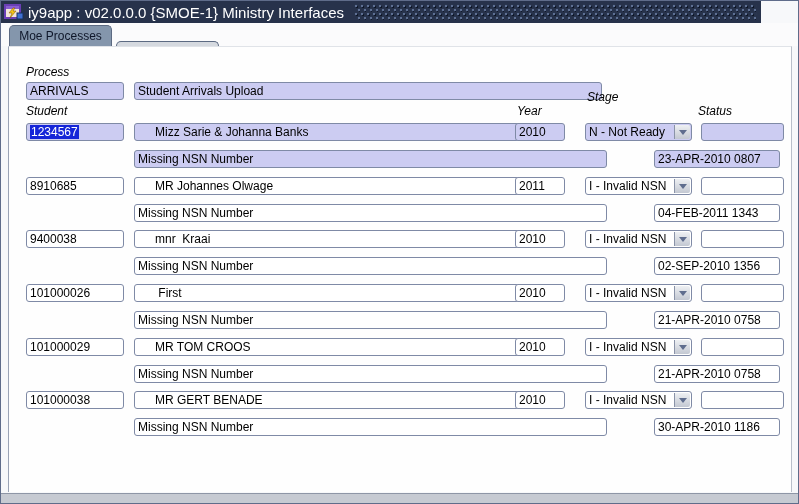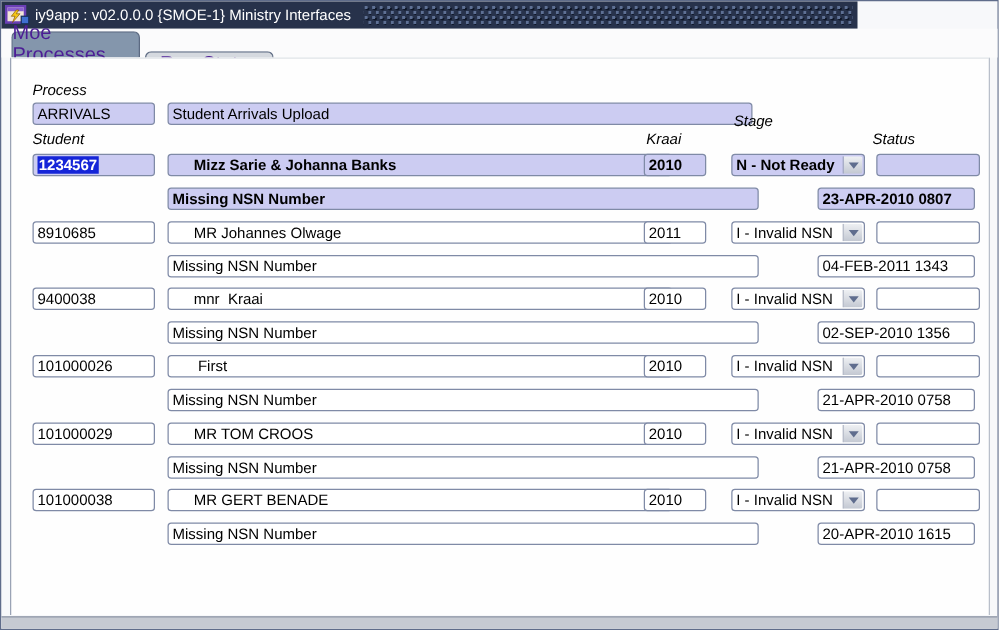--- a/index.html
+++ b/index.html
@@ -7,24 +7,24 @@
 
   .window {
     position:relative; width:799px; height:504px;
     background:#f7f8fa;
     border:1px solid #5f6c8a;
     overflow:hidden;
   }
 
   
   .titlebar {
-    position:absolute; left:0; top:0; width:685px; height:22px;
+    position:absolute; left:0; top:0; width:760px; height:22px;
     background:#27324b;
     display:flex; align-items:center;
-    color:#ffffff; font-size:12px;text-align:right;
+    color:#ffffff; font-size:15px;text-align:right;
   }
   .app-icon { width:20px; height:16px; margin:0 4px 0 3px; display:inline-block; }
   .title-text { white-space:nowrap; padding-right:10px; }
   .titlebar-texture {
     flex:1; height:16px; margin:3px 4px 3px 0;
     background-image:
       radial-gradient(circle at 2px 2px, #5e7094 1.2px, transparent 1.6px),
       radial-gradient(circle at 3px 3px, #0d1526 1.2px, transparent 1.6px),
       radial-gradient(circle at 5px 6px, #5e7094 1.2px, transparent 1.6px),
       radial-gradient(circle at 6px 7px, #0d1526 1.2px, transparent 1.6px);
@@ -33,21 +33,21 @@
 
   
   .tabstrip {
     position:absolute; left:0; top:22px; width:799px; height:23px;
     background:#fbfbfc;
   }
   .tab {
     position:absolute; top:2px; height:21px;
     border:1px solid #5c6a82; border-bottom:none;
     border-radius:5px 5px 0 0;
-    font-size:16px; color:#4c1d95;
+    font-size:12px; color:#0f172a;
     display:flex; align-items:center; justify-content:center;
   }
   .tab-inactive { left:8px;  width:103px; background:#8496ac; }
   .tab-active   { left:115px; width:103px; background:#d5d9df;margin-top:16px; }
 
   
   .content {
     position:absolute; left:7px; top:45px; width:784px; height:446px;
     background:#fefefe;
     border-left:1px solid #9aa3b5; border-right:1px solid #b9bfca; border-top:1px solid #e0e3e8;
@@ -120,25 +120,25 @@
     <div class="tab tab-active">Run Status</div>
   </div>
 
   <div class="content">
 
     <span class="lbl" style="left:17px; top:18px;">Process</span>
     <div class="field lav" style="left:125px; top:35px; width:468px;">Student Arrivals Upload</div>
     <div class="field lav" style="left:17px; top:35px; width:98px;">ARRIVALS</div>
 
     <span class="lbl" style="left:17px;  top:57px;">Student</span>
-    <span class="lbl" style="left:508px; top:57px;">Kraai</span>
+    <span class="lbl" style="left:508px; top:57px;">Year</span>
     <span class="lbl" style="left:578px; top:43px;">Stage</span>
     <span class="lbl" style="left:689px; top:57px;">Status</span>
 
-    <div class="rowwrap" style="top:76px;font-weight:bold;">
+    <div class="rowwrap" style="top:76px;">
       <div class="field lav f-student"><span class="sel-text">1234567</span></div>
       <div class="field lav f-name">Mizz Sarie &amp; Johanna Banks</div>
       <div class="field lav f-year">2010</div>
       <div class="field lav dd f-stage">
         <span>N - Not Ready</span>
         <span class="dd-btn"><span class="dd-arrow"></span></span>
       </div>
       <div class="field lav f-status"></div>
       <div class="field lav f-msg">Missing NSN Number</div>
       <div class="field lav f-time">23-APR-2010 0807</div>
@@ -199,19 +199,19 @@
     <div class="rowwrap" style="top:344px;">
       <div class="field f-student">101000038</div>
       <div class="field f-name">MR GERT BENADE</div>
       <div class="field f-year">2010</div>
       <div class="field dd f-stage">
         <span>I - Invalid NSN</span>
         <span class="dd-btn"><span class="dd-arrow"></span></span>
       </div>
       <div class="field f-status"></div>
       <div class="field f-msg">Missing NSN Number</div>
-      <div class="field f-time">20-APR-2010 1615</div>
+      <div class="field f-time">30-APR-2010 1186</div>
     </div>
 
   </div>
 
   <div class="bottombar"></div>
 </div>
 
 </body></html>

